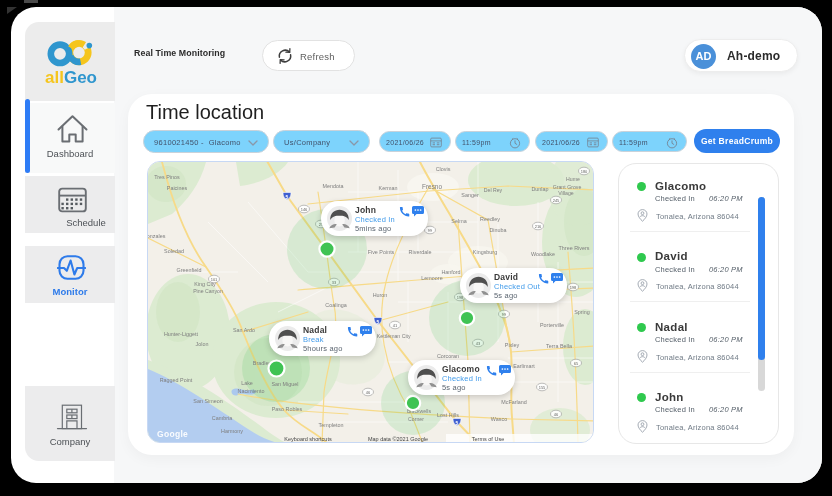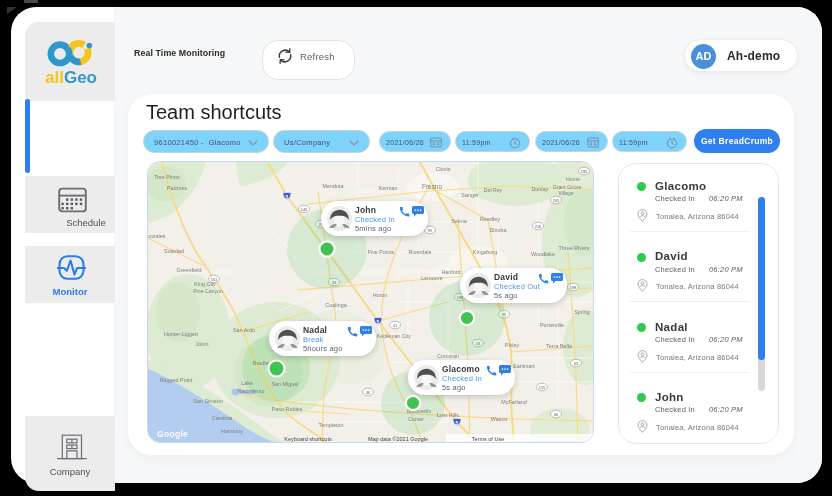--- a/index.html
+++ b/index.html
@@ -11,21 +11,21 @@
     background:#fff; border-radius:25px; }
   
   .sb { position:absolute; left:25px; width:90px; background:#ececed; }
   #logoblk { top:22px; height:79px; border-radius:14px 0 0 0; background:#ececec; }
   .nav { text-align:center; color:#4d5156; font-size:9.5px; letter-spacing:0; }
   .navlbl { margin-top:2px; }
   #bluebar { position:absolute; left:24.5px; top:99px; width:5.5px; height:74px;
     background:#2e7cf6; border-radius:3px; z-index:3; }
   
   #rtm { left:134px; top:48px; font-size:8.8px; font-weight:bold; color:#2b2b2b; letter-spacing:.1px;}
-  #refreshbtn { left:262px; top:40px; width:93px; height:40px; border:1px solid #e2e2e2;
+  #refreshbtn { left:262px; top:40px; width:93px; height:31px; border:1px solid #e2e2e2;
     border-radius:16px; background:#fff; }
   #refreshbtn span { position:absolute; left:37px; top:9.5px; font-size:9.5px; color:#606060; letter-spacing:.2px;}
   #userpill { left:684px; top:39px; width:114px; height:33px; background:#fff;
     border:1px solid #ededed; border-radius:17px; box-shadow:0 2px 5px rgba(0,0,0,.05); }
   #avatar { position:absolute; left:6px; top:4px; width:25px; height:25px; border-radius:50%;
     background:#4a90d9; color:#fff; font-size:11px; font-weight:bold; text-align:center; line-height:25px; }
   #uname { position:absolute; left:42px; top:9px; font-size:12px; font-weight:bold; color:#2b2b2b; letter-spacing:.2px;}
   
   #heading { left:146px; top:101px; font-size:20px; color:#1f1f1f; letter-spacing:0; }
   .pill { position:absolute; top:130px; height:23px; border:1px solid #c9d2da; border-radius:12px;
@@ -78,20 +78,27 @@
 <circle cx="35" cy="13.6" r="9.2" fill="none" stroke="#f5c51d" stroke-width="6.8"></circle>
 <path d="M26.3 17.1 A 9.2 9.2 0 0 0 36.6 22.7" fill="none" stroke="#2f96ce" stroke-width="6.6"></path>
 <path d="M40.5 5.5 A 9.2 9.2 0 0 1 43.9 9.1" fill="none" stroke="#ececec" stroke-width="7.2"></path>
 <circle cx="16" cy="14.8" r="9.2" fill="none" stroke="#2f96ce" stroke-width="6.6"></circle>
 <path d="M27.0 9.0 A 9.2 9.2 0 0 1 34.2 4.44" fill="none" stroke="#f5c51d" stroke-width="6.6"></path>
 <circle cx="45.3" cy="6.6" r="2.8" fill="#2f96ce"></circle>
 <text x="1" y="43.5" font-size="17" font-weight="bold" letter-spacing="0"><tspan fill="#f5c51d">all</tspan><tspan fill="#2f96ce">Geo</tspan></text>
 </svg>
     </div>
   <div id="bluebar"></div>
+  <div class="sb nav" id="nav-dash" style="top:103px;height:70px;background:#f8f9f9;">
+      <svg style="position:absolute;left:32px;top:10px;" width="31" height="31" viewBox="0 0 31 31" fill="none" stroke="#6a6e73" stroke-width="2" stroke-linejoin="round" stroke-linecap="round">
+<path d="M1.5 16.5 L15.5 3.2 L29.5 16.5"></path>
+<path d="M5.4 13.4 V28.6 H12.3 V21.6 H18.7 V28.6 H25.6 V13.4"></path>
+</svg>
+      <div class="navlbl" style="position:absolute;top:42.5px;width:100%;">Dashboard</div>
+    </div>
   <div class="sb nav" style="top:176px;height:57px;">
       <svg style="position:absolute;left:33px;top:11px;" width="29" height="26" viewBox="0 0 29 26" fill="none" stroke="#6a6e73" stroke-width="1.9">
 <rect x="1.2" y="1.6" width="26.6" height="22.8" rx="3"></rect>
 <path d="M1.2 8.6 H27.8"></path>
 <g fill="#565b60" stroke="none">
 <rect x="8" y="11.4" width="2.4" height="2.4"></rect>
           <rect x="12.6" y="11.4" width="2.4" height="2.4"></rect>
           <rect x="17.2" y="11.4" width="2.4" height="2.4"></rect>
           <rect x="21.8" y="11.4" width="2.4" height="2.4"></rect>
 <rect x="3.4" y="15.7" width="2.4" height="2.4"></rect>
@@ -106,21 +113,21 @@
 </svg>
       <div class="navlbl" style="position:absolute;top:39px;width:100%;padding-left:32px;">Schedule</div>
     </div>
   <div class="sb nav" style="top:246px;height:57px;color:#2e7bea;">
       <svg style="position:absolute;left:32px;top:9px;" width="29" height="25" viewBox="0 0 29 25" fill="none" stroke="#2e7bea" stroke-width="2.1" stroke-linejoin="round" stroke-linecap="round">
 <rect x="2.5" y="1.2" width="24" height="22.6" rx="8"></rect>
 <path d="M0.8 13 H7 L9.8 15.8 L13.6 5.5 L17.4 19.5 L20.2 13 H28.2"></path>
 </svg>
       <div class="navlbl" style="position:absolute;top:38px;width:100%;font-weight:bold;">Monitor</div>
     </div>
-  <div class="sb nav" style="top:386px;height:75px;border-radius:0 0 0 14px;margin-top:30px;">
+  <div class="sb nav" style="top:386px;height:75px;border-radius:0 0 0 14px;">
       <svg style="position:absolute;left:31px;top:18px;" width="32" height="26" viewBox="0 0 32 26" fill="none" stroke="#6a6e73" stroke-width="1.2">
 <path d="M1.5 24.6 H30.5" stroke-linecap="round"></path>
 <rect x="6.3" y="1.2" width="19.2" height="23.4"></rect>
 <rect x="10.8" y="5.2" width="10.2" height="3.6"></rect>
         <path d="M15.9 5.2 V8.8"></path>
 <rect x="10.8" y="11" width="10.2" height="3.6"></rect>
         <path d="M15.9 11 V14.6"></path>
 <path d="M10.8 24.6 V16.8 H21 V24.6"></path>
 </svg>
       <div class="navlbl" style="position:absolute;top:48px;width:100%;">Company</div>
@@ -134,21 +141,21 @@
 <path d="M13.9 1.6 L13.7 5.4 L9.9 5.2" stroke-width="1.3" stroke-linejoin="round"></path>
 <path d="M4.1 16.4 L4.3 12.6 L8.1 12.8" stroke-width="1.3" stroke-linejoin="round"></path>
 </svg>
       <span>Refresh</span>
     </div>
   <div class="abs" id="userpill">
       <div id="avatar">AD</div>
       <div id="uname">Ah-demo</div>
     </div>
 
-  <div class="abs" id="heading">Team shortcuts</div>
+  <div class="abs" id="heading">Time location</div>
   <div class="pill" style="left:143px;width:126px;">
       <span class="txt">9610021450 -&nbsp; Glacomo</span>
       <svg width="10" height="6" viewBox="0 0 10 6" style="right:10px;top:9px;" fill="none" stroke="#8a97a8" stroke-width="1.3" stroke-linecap="round" stroke-linejoin="round">
         <path d="M1 1 L5 5 L9 1"></path>
       </svg>
     </div>
   <div class="pill" style="left:273px;width:97px;">
       <span class="txt">Us/Company</span>
       <svg width="10" height="6" viewBox="0 0 10 6" style="right:10px;top:9px;" fill="none" stroke="#8a97a8" stroke-width="1.3" stroke-linecap="round" stroke-linejoin="round">
         <path d="M1 1 L5 5 L9 1"></path>

